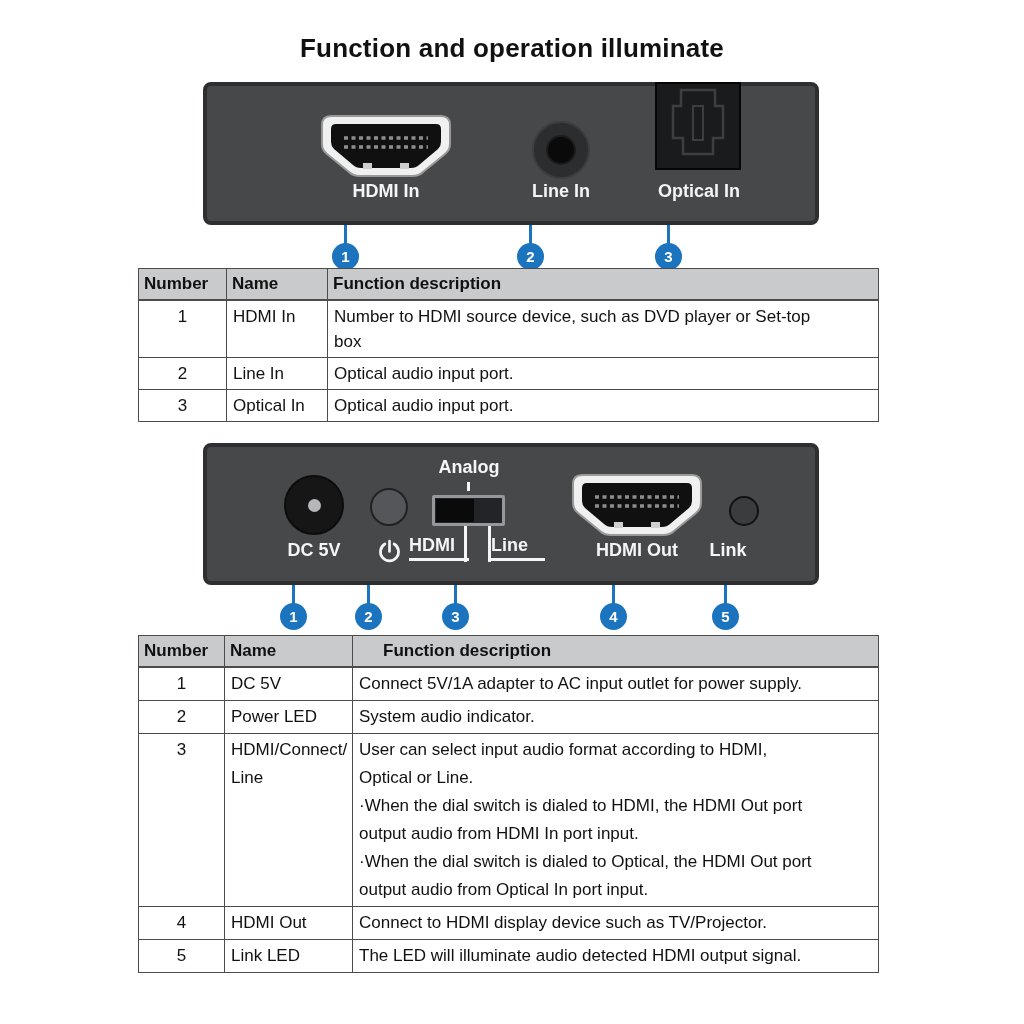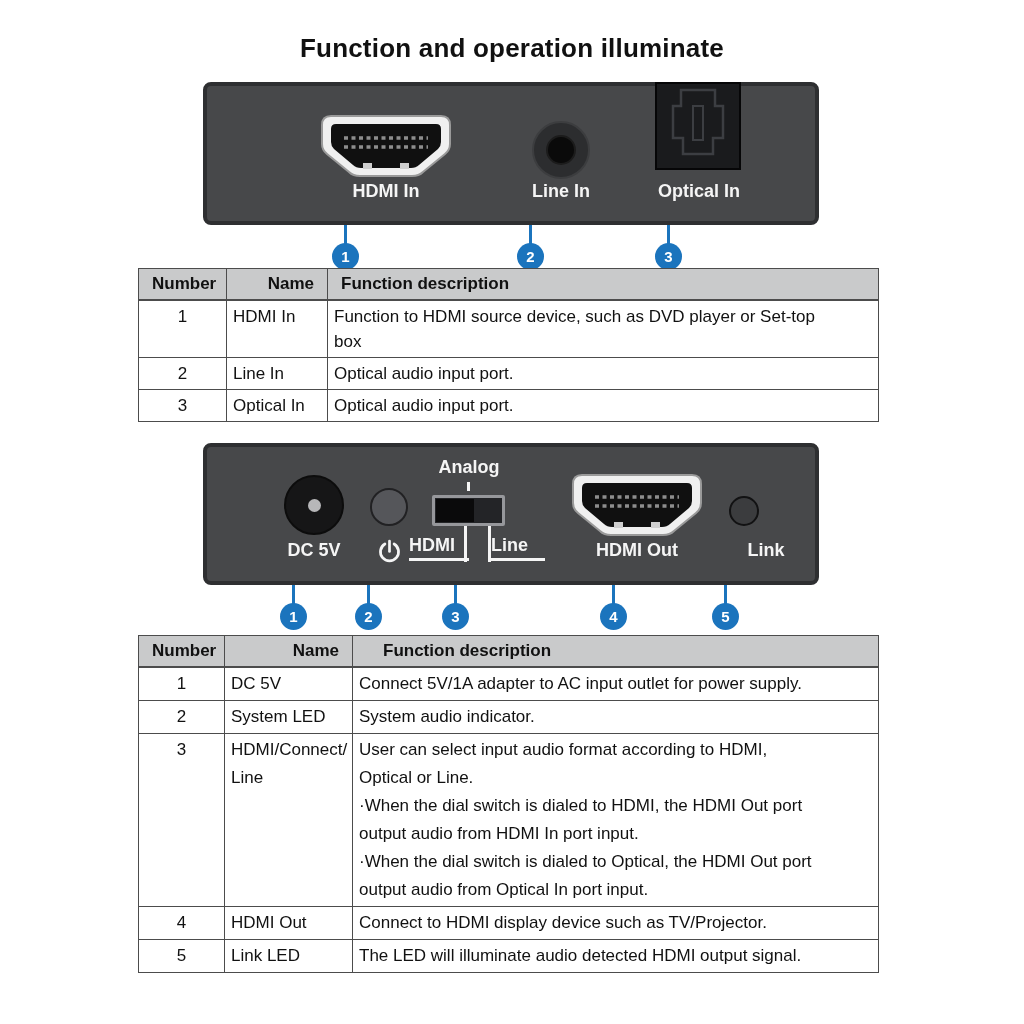--- a/index.html
+++ b/index.html
@@ -77,21 +77,21 @@
     left:284px; width:54px; top:88px; text-align:left;
     border-bottom:3px solid #f5f5f5; padding-bottom:2px;
   }
   .line-vline { position:absolute; left:281px; top:79px; width:3px; height:36px; background:#f5f5f5; }
   .hdmi-out-svg { position:absolute; left:363px; top:26px; width:134px; height:64px; }
   .back-hdmiout-label { left:363px; width:134px; top:93px; }
   .link-led {
     position:absolute; left:522px; top:49px; width:30px; height:30px;
     border-radius:50%; background:#3b3c3e; border:2px solid #121213;
   }
-  .back-link-label { left:519px; width:80px; top:93px; }
+  .back-link-label { left:481px; width:80px; top:93px; }
 
   
   .callout { position:absolute; }
   .callout .stem { position:absolute; width:3px; background:#1b74bd; left:12px; top:0; }
   .callout .bubble {
     position:absolute; top:18px; left:0; width:27px; height:27px; border-radius:50%;
     background:#1b74bd; color:#ffffff; font-weight:700; font-size:15px;
     display:flex; align-items:center; justify-content:center;
   }
   .co-f .stem { height:21px; }
@@ -106,23 +106,23 @@
   table.spec {
     position:absolute; left:138px; width:741px;
     border-collapse:collapse; table-layout:fixed;
     font-size:17px; color:#111;
   }
   #table1 { top:268px; }
   #table2 { top:635px; }
   table.spec th, table.spec td { border:1px solid #4c4c4c; }
   table.spec th {
     background:#c9cacb; font-weight:700; text-align:left;
-    height:31px; padding:2px 13px; border-bottom:2px solid #4c4c4c;
-  }
-  table.spec th.center { text-align:right; }
+    height:31px; padding:2px 5px; border-bottom:2px solid #4c4c4c;
+  }
+  table.spec th.center { text-align:left; }
   table.spec th.indent { padding-left:30px; }
   table.spec td { padding:3px 6px; line-height:25px; vertical-align:top; }
   #table2 td { line-height:28px; padding:2px 6px; }
   td.num { text-align:center; }
   td.pre { white-space:pre-line; }
   #t1-r1 td { height:56px; }
   #t2-r3 td { height:168px; }
 </style>
 </head>
 <body>
@@ -177,21 +177,21 @@
     <tr>
       <th>Number</th>
       <th class="center">Name</th>
       <th>Function description</th>
     </tr>
   </thead>
   <tbody>
     <tr id="t1-r1">
       <td class="num">1</td>
       <td>HDMI In</td>
-      <td class="pre">Function to HDMI source device, such as DVD player or Set-top
+      <td class="pre">Number to HDMI source device, such as DVD player or Set-top
 box</td>
     </tr>
     <tr>
       <td class="num">2</td>
       <td>Line In</td>
       <td class="pre">Optical audio input port.</td>
     </tr>
     <tr>
       <td class="num">3</td>
       <td>Optical In</td>
@@ -272,21 +272,21 @@
     </tr>
   </thead>
   <tbody>
     <tr>
       <td class="num">1</td>
       <td>DC 5V</td>
       <td class="pre">Connect 5V/1A adapter to AC input outlet for power supply.</td>
     </tr>
     <tr>
       <td class="num">2</td>
-      <td>System LED</td>
+      <td>Power LED</td>
       <td class="pre">System audio indicator.</td>
     </tr>
     <tr id="t2-r3">
       <td class="num">3</td>
       <td class="pre">HDMI/Connect/
 Line</td>
       <td class="pre">User can select input audio format according to HDMI,
 Optical or Line.
 ·When the dial switch is dialed to HDMI, the HDMI Out port
 output audio from HDMI In port input.

